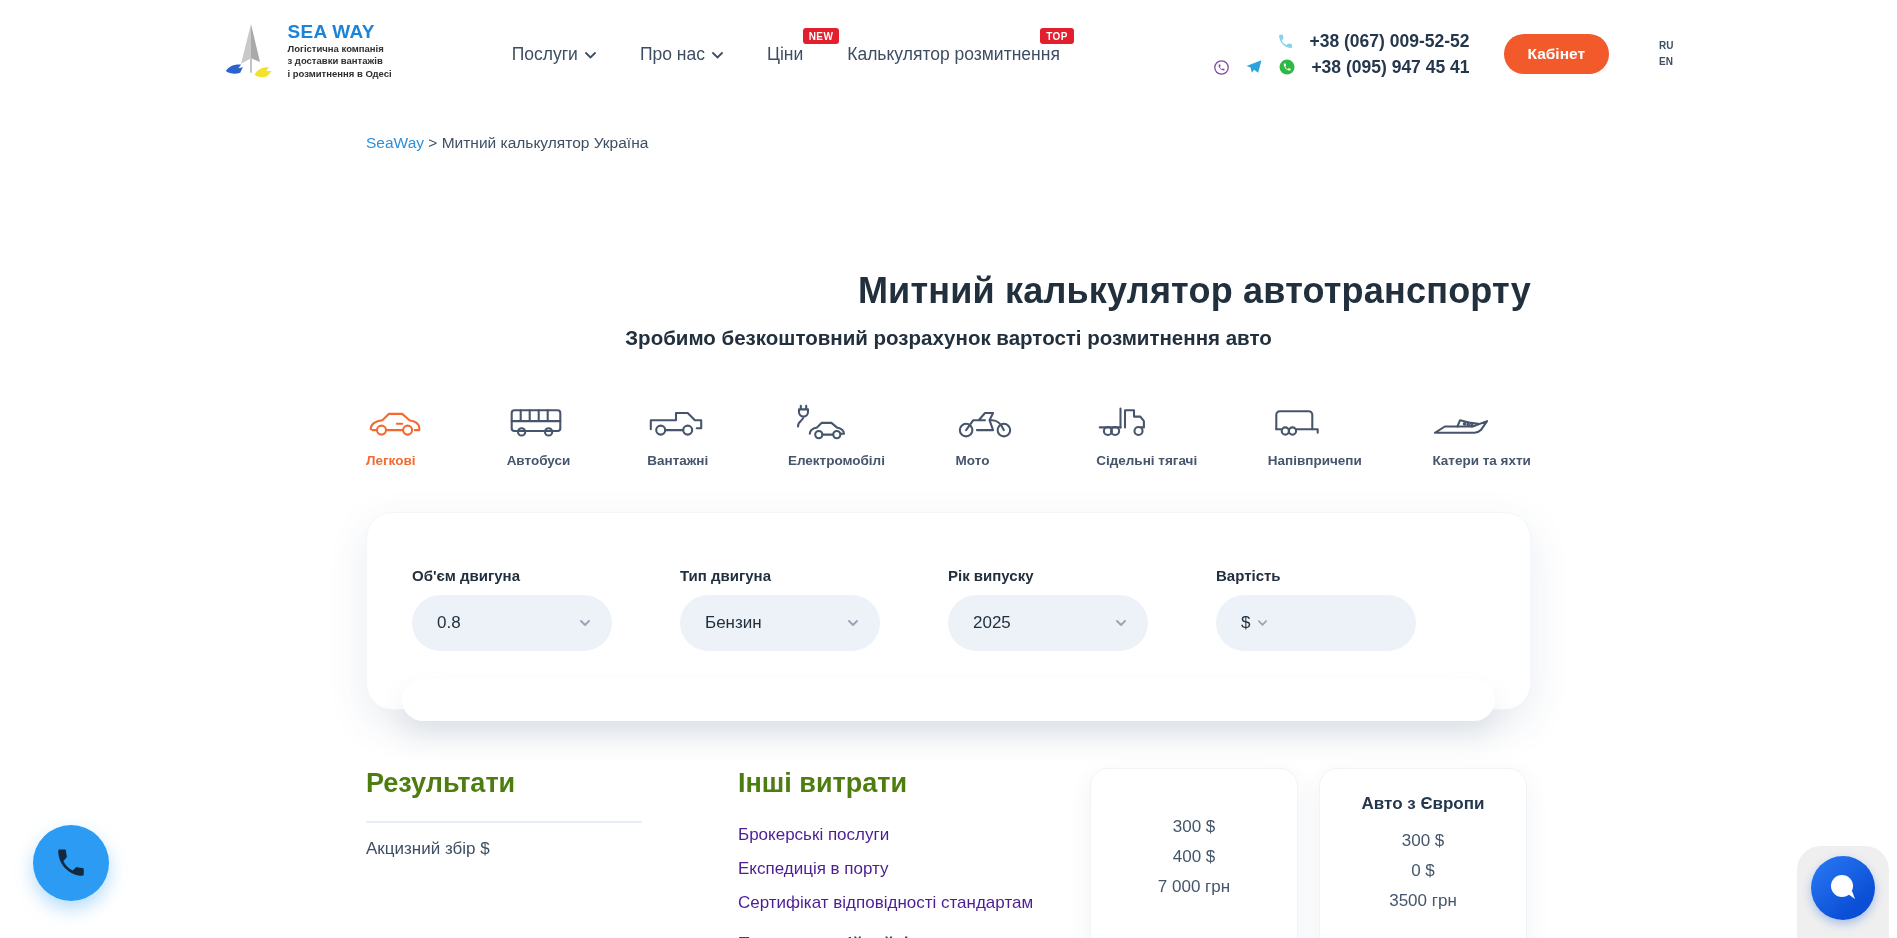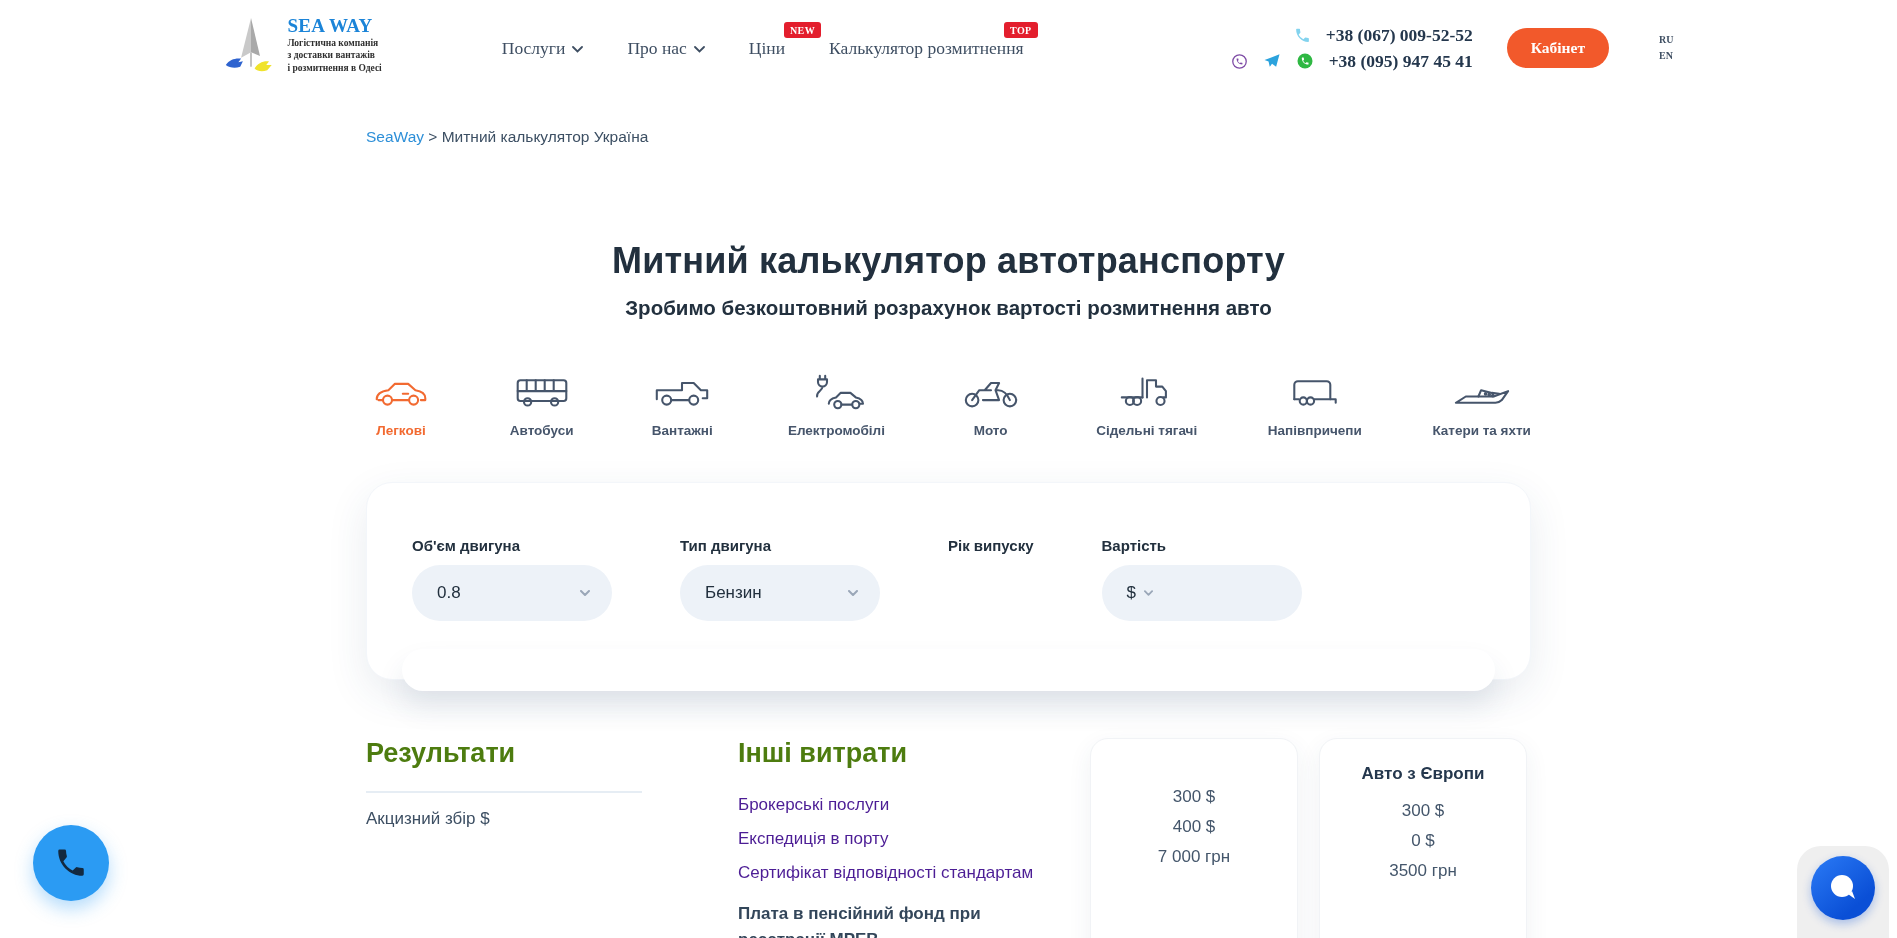--- a/index.html
+++ b/index.html
@@ -6,22 +6,22 @@
   html,body { background:#fff; }
   body {
     width:1897px; height:938px; overflow:hidden; position:relative;
     font-family:"Liberation Sans", sans-serif; color:#3c4f63;
   }
   a { text-decoration:none; color:inherit; cursor:pointer; }
 
   
   .header { width:100%; background:#fff; }
   .header-inner {
-    width:1450px; margin:6px auto; display:flex; align-items:center;
-    padding:10px 0 14px 0; height:88px;font-family:Liberation Serif, serif;
+    width:1450px; margin:12px auto; display:flex; align-items:center;
+    padding:10px 0 14px 0; height:88px;
   }
   .logo { display:flex; align-items:flex-start; gap:10px; }
   .logo-title { color:#1b84d8; font-weight:800; font-size:19px; letter-spacing:.3px; margin-bottom:3px; }
   .logo-tagline { font-size:9.5px; color:#2f2f2f; line-height:1.3; font-weight:700; }
   .nav { display:flex; align-items:center; gap:44px; margin-left:120px; }
   .nav-item { position:relative; display:flex; align-items:center; gap:7px;
     font-size:17.5px; color:#3e4e62; white-space:nowrap; }
   .nav-chevron { margin-top:3px; }
   .badge {
     position:absolute; top:-16px; background:#e31e2d; color:#fff;
@@ -37,28 +37,28 @@
     padding:11px 24px; border-radius:22px;
   }
   .langs { margin-left:50px; display:flex; flex-direction:column; gap:3px;
     font-size:10px; font-weight:700; color:#3f4f63; line-height:1.25; }
 
   
   .main { width:1165px; margin:0 auto; }
   .breadcrumb { margin-top:34px; font-size:15.5px; color:#3c4f63; }
   .breadcrumb a { color:#2d8fd8; }
   .hero-title {
-    margin-top:94px; text-align:center; font-size:36px; font-weight:800;
+    margin-top:118px; text-align:right; font-size:36px; font-weight:800;
     color:#22303e; letter-spacing:.2px;
   }
   .hero-subtitle { margin-top:14px; text-align:center; font-size:20.5px; font-weight:700; color:#22303e; }
 
   
   .tabs { display:flex; justify-content:space-between; margin-top:54px; }
-  .tab { display:flex; flex-direction:column; align-items:center; gap:13px;
+  .tab { display:flex; flex-direction:column; align-items:flex-start; gap:13px;
     color:#46556b; cursor:pointer; min-width:70px; }
   .tab .vicon { stroke:currentColor; fill:none; stroke-width:2.3; stroke-linecap:round; stroke-linejoin:round; }
   .tab-label { font-size:13.5px; font-weight:700; white-space:nowrap; }
   .tab.active { color:#f26a31; }
 
   
   .form-card {
     position:relative; margin-top:44px; background:#fff; border-radius:26px;
     box-shadow:0 14px 40px rgba(35,70,110,.10); border:1px solid #f3f6fa;
     padding:54px 0 58px 45px; z-index:2;
@@ -303,20 +303,26 @@
         <label class="field-label">Тип двигуна</label>
         <div class="select">
           <span>Бензин</span>
           <svg class="chev" width="10" height="6" viewBox="0 0 10 6">
               <path d="M1 1l4 4 4-4"></path>
             </svg>
         </div>
       </div>
       <div class="field">
         <label class="field-label">Рік випуску</label>
+        <div class="select">
+          <span>2025</span>
+          <svg class="chev" width="10" height="6" viewBox="0 0 10 6">
+              <path d="M1 1l4 4 4-4"></path>
+            </svg>
+        </div>
       </div>
       <div class="field">
         <label class="field-label">Вартість</label>
         <div class="select currency">
           <span>$</span>
           <svg class="chev" width="9" height="6" viewBox="0 0 10 6">
               <path d="M1 1l4 4 4-4"></path>
             </svg>
         </div>
       </div>

